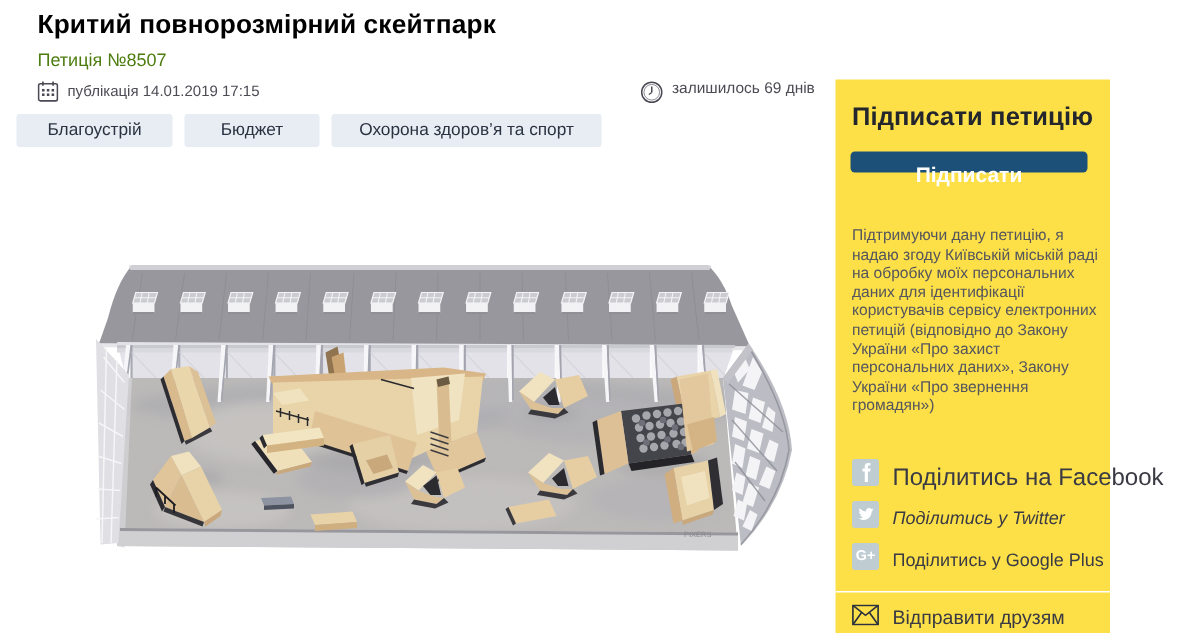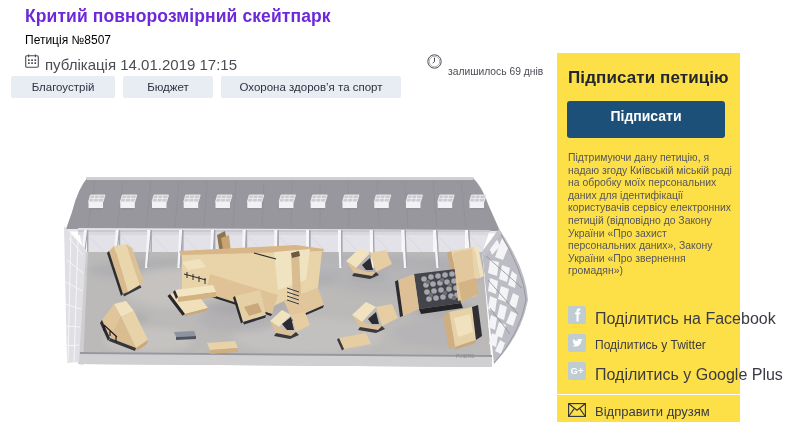--- a/index.html
+++ b/index.html
@@ -3,53 +3,53 @@
 <meta charset="utf-8">
 <style>
   html,body{margin:0;padding:0;background:#fff;}
   body{width:800px;height:422px;position:relative;overflow:hidden;
        font-family:"Liberation Sans",sans-serif;}
   .abs{position:absolute;}
 </style>
 </head>
 <body>
 
-<div class="abs" style="left:25px;top:6px;font-size:17.5px;font-weight:700;color:#6d28d9;letter-spacing:0.1px;">Критий повнорозмірний скейтпарк</div>
-
-<div class="abs" style="left:25px;top:33px;font-size:12px;color:#000000;">Петиція №8507</div>
+<div class="abs" style="left:25px;top:6px;font-size:17.5px;font-weight:700;color:#000000;letter-spacing:0.1px;">Критий повнорозмірний скейтпарк</div>
+
+<div class="abs" style="left:25px;top:33px;font-size:12px;color:#4d7c0f;">Петиція №8507</div>
 
 <div class="abs" style="left:25px;top:54px;height:14px;">
 
   <svg class="abs" style="left:0;top:0;" width="14" height="14" viewBox="0 0 14 14">
     <rect x="0.7" y="1.8" width="12.6" height="11.4" rx="1.2" fill="none" stroke="#4a4a54" stroke-width="1.1"></rect>
     <line x1="3.6" y1="0.4" x2="3.6" y2="3.2" stroke="#4a4a54" stroke-width="1.1"></line>
     <line x1="10.4" y1="0.4" x2="10.4" y2="3.2" stroke="#4a4a54" stroke-width="1.1"></line>
     <g fill="#4a4a54">
       <rect x="3" y="5.3" width="1.7" height="1.7"></rect>
         <rect x="6.2" y="5.3" width="1.7" height="1.7"></rect>
         <rect x="9.4" y="5.3" width="1.7" height="1.7"></rect>
       <rect x="3" y="8.3" width="1.7" height="1.7"></rect>
         <rect x="6.2" y="8.3" width="1.7" height="1.7"></rect>
         <rect x="9.4" y="8.3" width="1.7" height="1.7"></rect>
     </g>
   </svg>
 
-  <div class="abs" style="left:20px;top:2px;font-size:15px;color:#4c4c55;white-space:nowrap;">публікація 14.01.2019 17:15</div>
+  <div class="abs" style="left:20px;top:2px;font-size:10px;color:#4c4c55;white-space:nowrap;">публікація 14.01.2019 17:15</div>
 </div>
 
 <div class="abs" style="left:427px;top:54px;height:14px;">
 
   <svg class="abs" style="left:0;top:0;" width="15" height="15" viewBox="0 0 15 15">
     <circle cx="7.5" cy="7.5" r="6.7" fill="none" stroke="#4a4a54" stroke-width="1"></circle>
     <circle cx="7.5" cy="7.5" r="5.2" fill="none" stroke="#4a4a54" stroke-width="0.6" opacity="0.7"></circle>
     <line x1="7.5" y1="3.6" x2="7.5" y2="7.7" stroke="#4a4a54" stroke-width="1"></line>
     <line x1="7.5" y1="7.7" x2="5.6" y2="9" stroke="#4a4a54" stroke-width="0.9"></line>
   </svg>
 
-  <div class="abs" style="left:21px;top:12px;font-size:10.3px;color:#4c4c55;white-space:nowrap;">залишилось 69 днів</div>
+  <div class="abs" style="left:21px;top:0;font-size:10.3px;color:#4c4c55;white-space:nowrap;">залишилось 69 днів</div>
 </div>
 
 <div class="abs" style="left:11px;top:76px;white-space:nowrap;">
   
   <span style="display:inline-block;background:#e8edf4;color:#2b3240;font-size:11.5px;border-radius:2px;height:22px;line-height:22px;text-align:center;width:104px;margin-right:8px;vertical-align:top;">Благоустрій</span><span style="display:inline-block;background:#e8edf4;color:#2b3240;font-size:11.5px;border-radius:2px;height:22px;line-height:22px;text-align:center;width:90px;margin-right:8px;vertical-align:top;">Бюджет</span><span style="display:inline-block;background:#e8edf4;color:#2b3240;font-size:11.5px;border-radius:2px;height:22px;line-height:22px;text-align:center;width:180px;vertical-align:top;">Охорона здоров’я та спорт</span>
 </div>
 
 <svg class="abs" style="left:58px;top:168px;" width="472" height="204" viewBox="0 0 472 204">
   <defs>
       <filter id="soft" x="-30%" y="-30%" width="160%" height="160%">
@@ -426,21 +426,21 @@
     <polygon points="281,170 286,181 284,182.4 279,171.4" fill="#3a3a3e"></polygon>
   </g>
 
   <text x="398" y="190" font-size="5" fill="#8a8a90" font-family="Liberation Sans,sans-serif">PIXERS</text>
 </svg>
 
 <div class="abs" style="left:557px;top:53px;width:183px;height:375px;background:#fde047;">
 
   <div class="abs" style="left:11px;top:15px;font-size:17px;color:#23262d;font-weight:600;letter-spacing:0.1px;white-space:nowrap;">Підписати петицію</div>
 
-  <div class="abs" style="left:10px;top:48px;width:158px;height:37px;background:#1d5078;border-radius:3px;color:#fff;font-size:14px;font-weight:700;text-align:center;line-height:31px;">Підписати</div>
+  <div class="abs" style="left:10px;top:48px;width:158px;height:14px;background:#1d5078;border-radius:3px;color:#fff;font-size:14px;font-weight:700;text-align:center;line-height:31px;">Підписати</div>
 
   <div class="abs" style="left:11px;top:99px;font-size:10.4px;line-height:12.6px;color:#55555e;white-space:nowrap;">Підтримуючи дану петицію, я<br>надаю згоду Київській міській раді<br>на обробку моїх персональних<br>даних для ідентифікації<br>користувачів сервісу електронних<br>петицій (відповідно до Закону<br>України «Про захист<br>персональних даних», Закону<br>України «Про звернення<br>громадян»)</div>
 
   <div class="abs" style="left:11px;top:253px;">
 
     <div class="abs" style="left:0;top:0;width:18px;height:18px;background:#bfcdd2;border-radius:2px;">
       <svg width="18" height="18" viewBox="0 0 18 18">
           <path d="M10.6 6.4 L10.6 5.1 Q10.6 4.4 11.4 4.4 L12.3 4.4 L12.3 2.6 L10.7 2.6 Q8.5 2.6 8.5 4.9 L8.5 6.4 L7 6.4 L7 8.3 L8.5 8.3 L8.5 15.4 L10.6 15.4 L10.6 8.3 L12.2 8.3 L12.4 6.4 Z" fill="#fff"></path>
         </svg>
     </div>
@@ -449,28 +449,28 @@
   </div>
 
   <div class="abs" style="left:11px;top:281px;">
 
     <div class="abs" style="left:0;top:0;width:18px;height:18px;background:#bfcdd2;border-radius:2px;">
       <svg width="18" height="18" viewBox="0 0 18 18">
           <path d="M14.6 5.6 q-0.6 0.3 -1.2 0.4 q0.7 -0.4 0.9 -1.2 q-0.6 0.4 -1.4 0.5 q-0.6 -0.6 -1.5 -0.6 q-1.8 0 -2.1 1.7 q0 0.3 0.1 0.6 q-2.6 -0.1 -4.3 -2.1 q-0.3 0.5 -0.3 1.1 q0 1.1 0.9 1.7 q-0.5 0 -1 -0.3 q0 1.5 1.7 2 q-0.5 0.1 -1 0 q0.4 1.3 1.9 1.4 q-1.2 1 -2.9 0.9 q1.4 0.9 3.1 0.9 q3.2 0 4.8 -2.6 q0.8 -1.3 0.8 -2.7 q0 -0.2 0 -0.3 q0.7 -0.5 1.1 -1.2 z" fill="#fff"></path>
         </svg>
     </div>
 
-    <div class="abs" style="left:27px;top:3.5px;font-size:12px;color:#3a3a44;white-space:nowrap;">Поділитись у Twitter</div>
+    <div class="abs" style="left:27px;top:3.5px;font-size:12px;color:#3a3a44;white-space:nowrap;font-style:italic;">Поділитись у Twitter</div>
   </div>
 
   <div class="abs" style="left:11px;top:309px;">
 
     <div class="abs" style="left:0;top:0;width:18px;height:18px;background:#bfcdd2;border-radius:2px;color:#fff;font-size:9.5px;font-weight:700;text-align:center;line-height:18px;">G+</div>
 
-    <div class="abs" style="left:27px;top:3.5px;font-size:16px;color:#3a3a44;white-space:nowrap;">Поділитись у Google Plus</div>
+    <div class="abs" style="left:27px;top:3.5px;font-size:12px;color:#3a3a44;white-space:nowrap;">Поділитись у Google Plus</div>
   </div>
 
   <div class="abs" style="left:0;top:341px;width:183px;height:1px;background:#ffffff;"></div>
 
   <div class="abs" style="left:11px;top:349px;">
 
     <svg class="abs" style="left:0;top:1px;" width="18" height="14" viewBox="0 0 18 14">
       <rect x="0.6" y="0.6" width="16.8" height="12.8" fill="none" stroke="#2b323e" stroke-width="1.1"></rect>
       <path d="M0.8,0.8 L9,7.2 L17.2,0.8" fill="none" stroke="#2b323e" stroke-width="1.1"></path>
       <path d="M0.8,13.2 L6.4,5.4 M17.2,13.2 L11.6,5.4" fill="none" stroke="#2b323e" stroke-width="1.1"></path>

